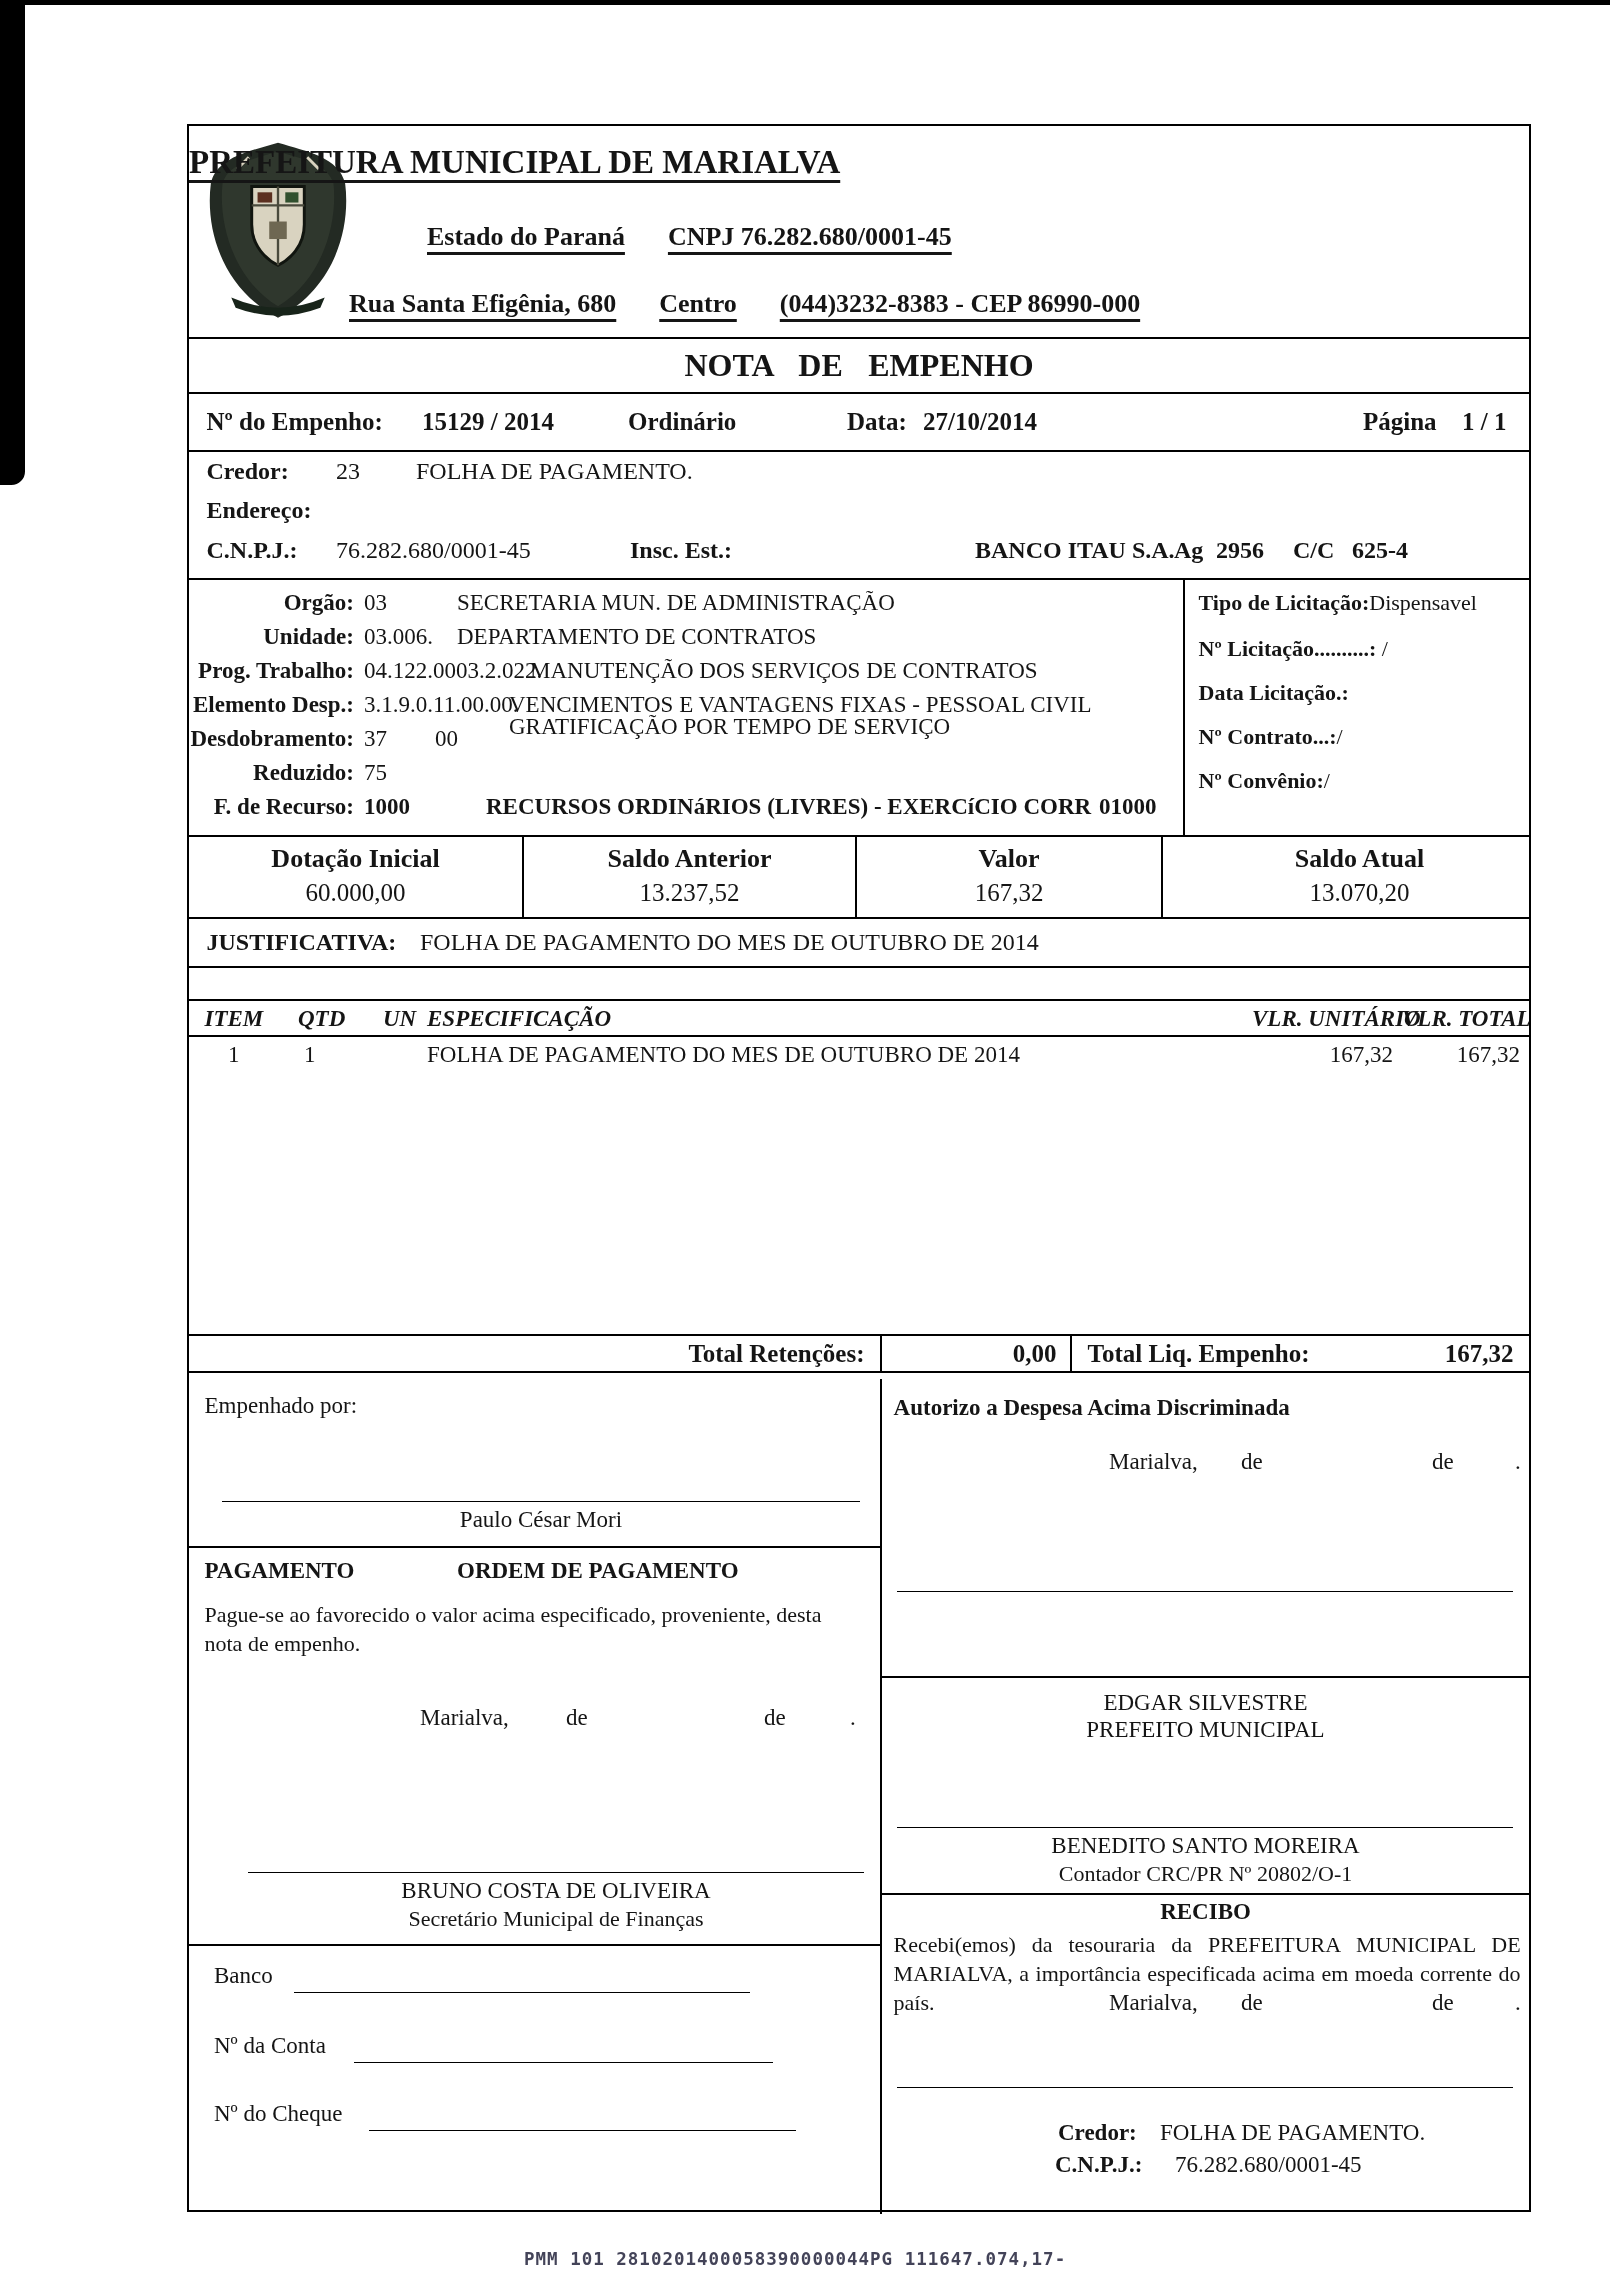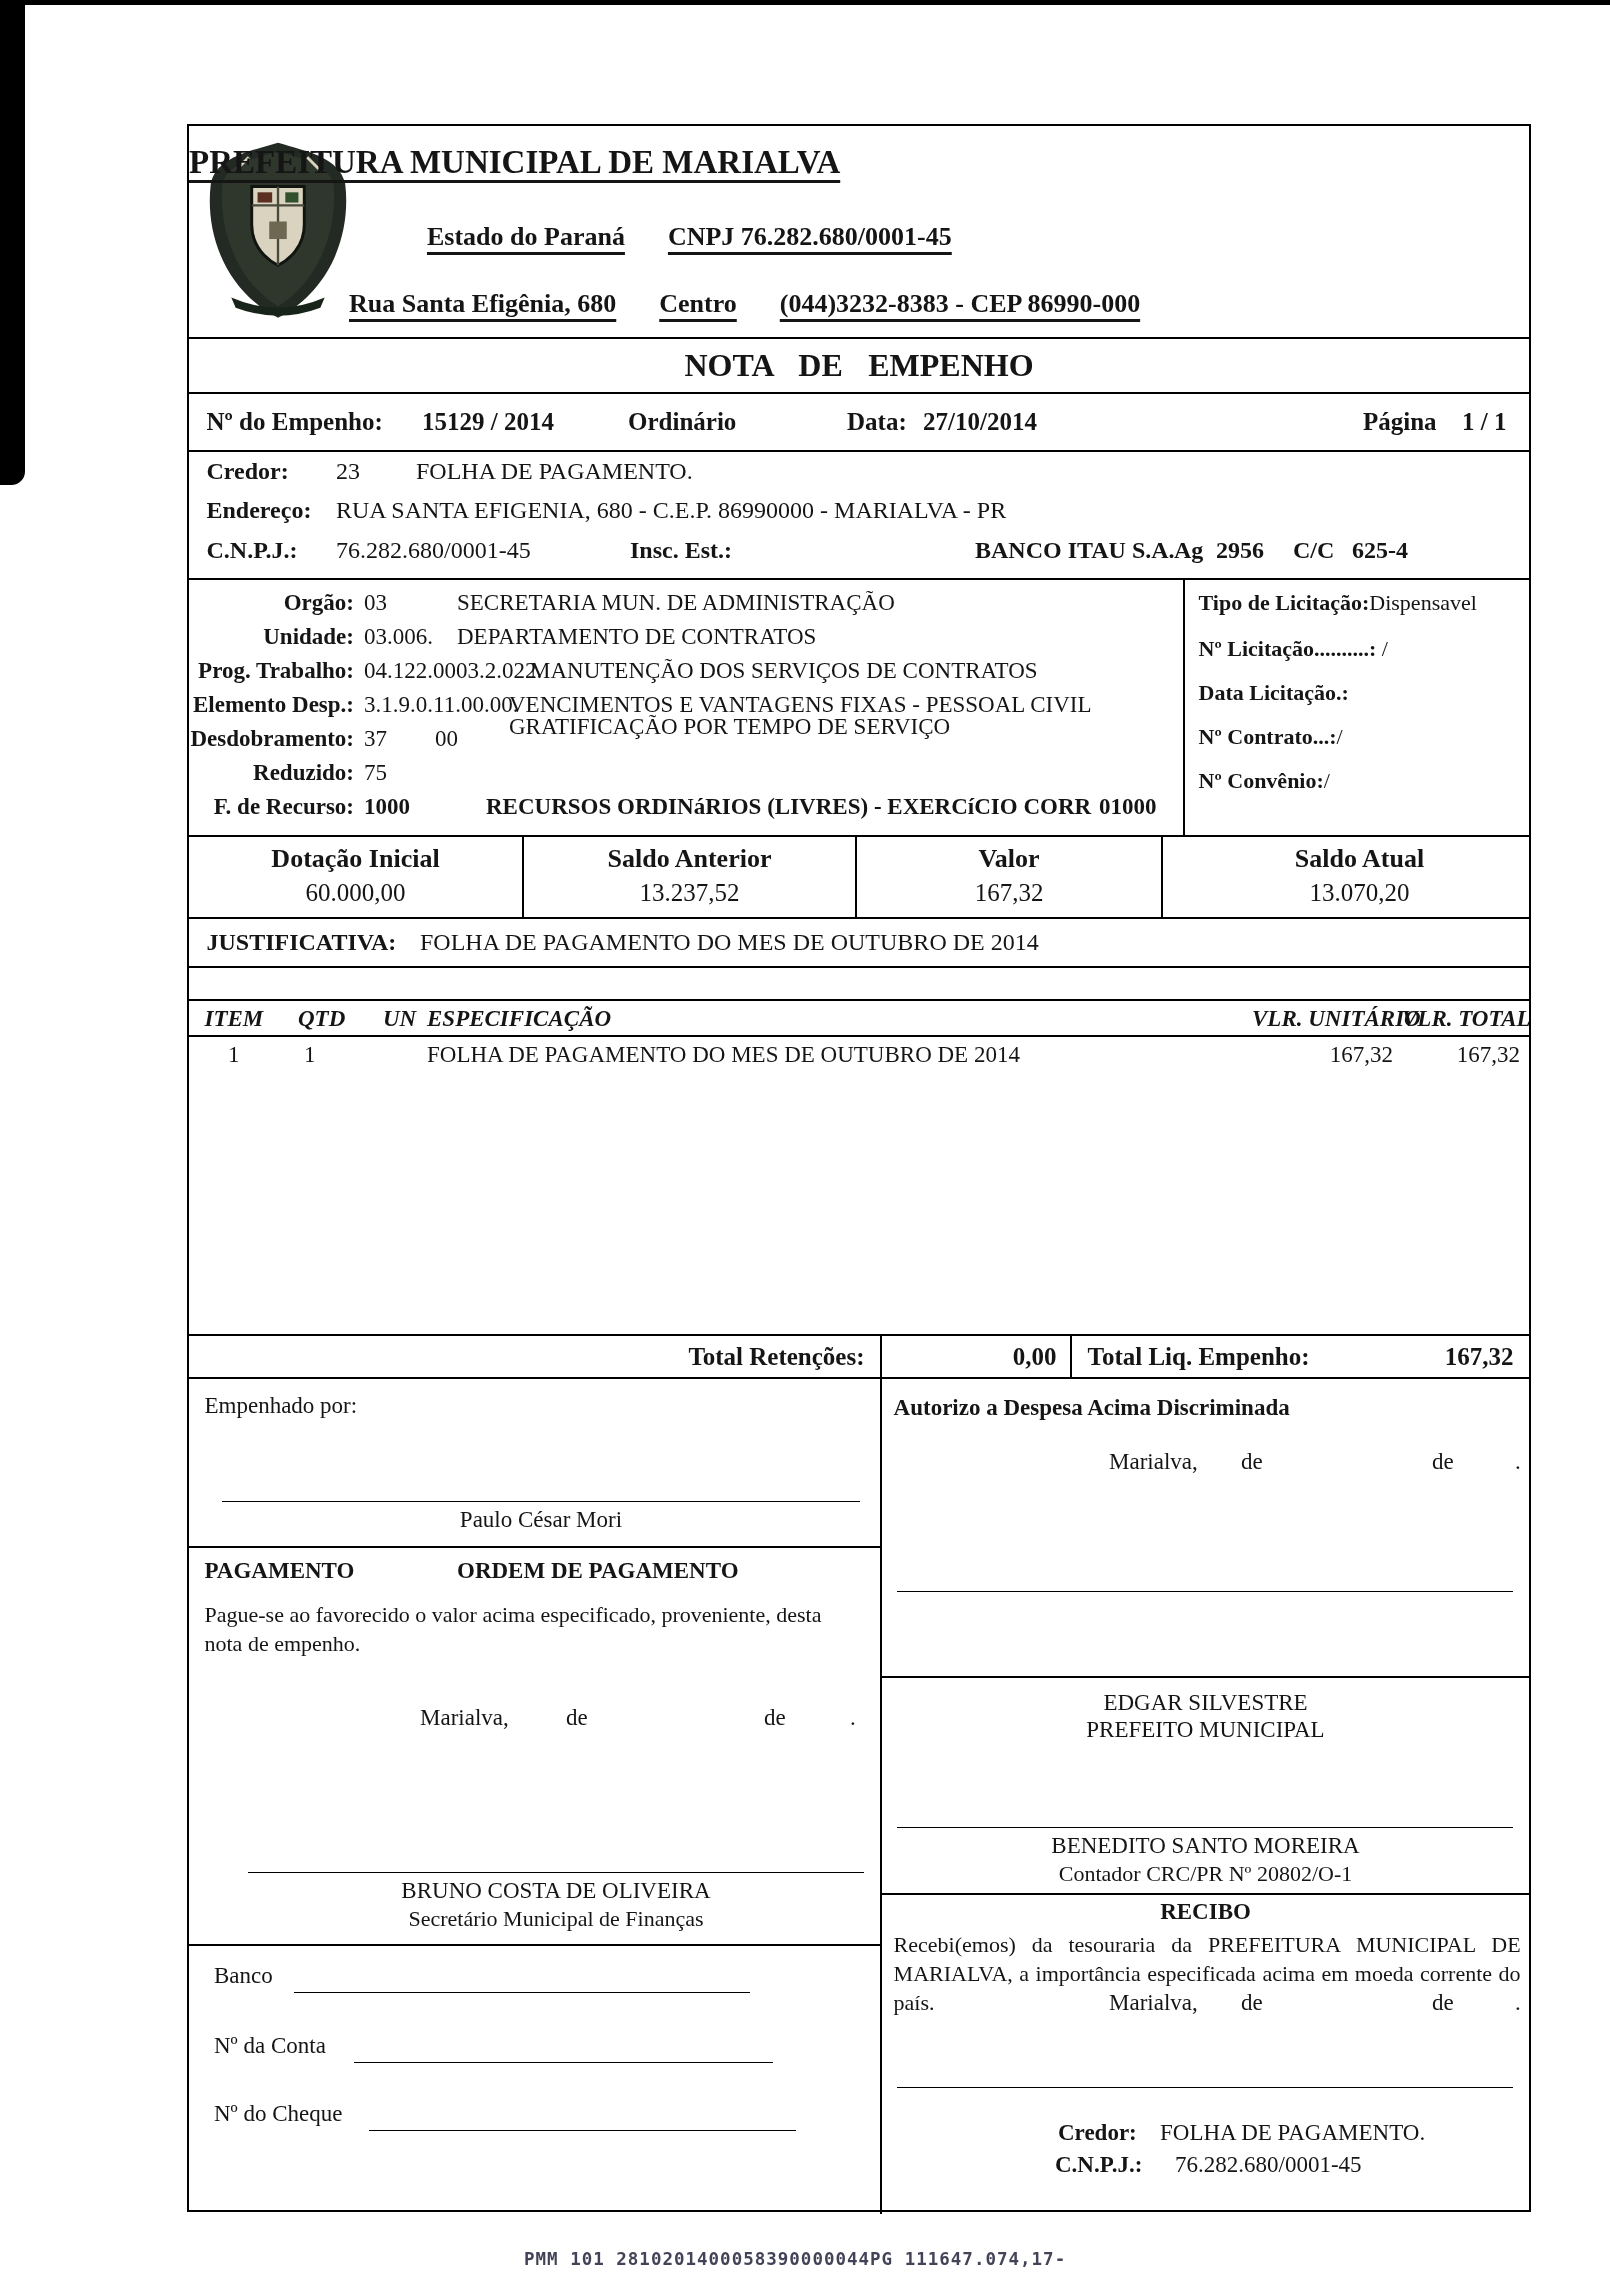--- a/index.html
+++ b/index.html
@@ -30,21 +30,21 @@
 .lic-row{position:absolute;left:13.6px;white-space:nowrap}
 .sec-dot{top:711px;height:82px;border-bottom:2.9px solid #000}
 .dot-cell{position:absolute;top:0;height:100%}
 .dot-cell .hd{margin-top:6.8px;text-align:center;font-weight:bold;font-size:26px}
 .dot-cell .vl{margin-top:4.9px;text-align:center;font-size:25px}
 .bdr{border-right:2.9px solid #000}
 .sec-just{top:793px;height:49px;border-bottom:2.9px solid #000;font-size:24px}
 .sec-ith{top:873px;height:38px;border-top:2.9px solid #000;border-bottom:2.9px solid #000;font-size:23px;font-weight:bold;font-style:italic}
 .sec-ith .abs{top:4.9px}
 .sec-itrow{top:916px;height:39px;font-size:23px}
-.sec-tot{top:1208px;height:45px;border-top:2.9px solid #000;border-bottom:2.9px solid #000;font-size:25px;font-weight:bold}
+.sec-tot{top:1208px;height:39px;border-top:2.9px solid #000;border-bottom:2.9px solid #000;font-size:25px;font-weight:bold}
 .tot-c1{position:absolute;left:0;top:0;width:693px;height:100%;border-right:2.9px solid #000;display:flex;align-items:center;justify-content:flex-end;padding-right:15.5px}
 .tot-c2{position:absolute;left:693px;top:0;width:190px;height:100%;border-right:2.9px solid #000;display:flex;align-items:center;justify-content:flex-end;padding-right:13.6px}
 .tot-c3{position:absolute;left:883px;top:0;right:0;height:100%;display:flex;align-items:center;justify-content:space-between;padding:0 15.5px}
 .sec-bot{top:1253px;height:835px}
 .bot-l{position:absolute;left:0;top:0;width:693px;height:100%;border-right:2.9px solid #000;font-size:23px}
 .bot-r{position:absolute;left:693px;top:0;right:0;height:100%;font-size:23px}
 .sig{position:absolute;border-top:1.9px solid #000;height:0}
 .hr3{position:absolute;left:0;width:100%;border-top:2.9px solid #000;height:0}
 .para{position:absolute;white-space:normal;line-height:1.32;font-size:22px}
 .just{text-align:justify}
@@ -96,21 +96,20 @@
       <span class="abs" style="left:734px">27/10/2014</span>
       <span class="abs" style="left:1174px">Página</span>
       <span class="abs" style="left:1273px">1 / 1</span>
     </div>
 
     <div class="sec sec-credor">
       <span class="abs b" style="left:17.5px;top:5.8px">Credor:</span>
       <span class="abs" style="left:147px;top:5.8px">23</span>
       <span class="abs" style="left:227px;top:5.8px">FOLHA DE PAGAMENTO.</span>
       <span class="abs b" style="left:17.5px;top:45px">Endereço:</span>
-      <span class="abs" style="left:147px;top:45px">RUA SANTA EFIGENIA, 680  -  C.E.P. 86990000  -  MARIALVA  -  PR</span>
       <span class="abs b" style="left:17.5px;top:85px">C.N.P.J.:</span>
       <span class="abs" style="left:147px;top:85px">76.282.680/0001-45</span>
       <span class="abs b" style="left:441px;top:85px">Insc. Est.:</span>
       <span class="abs b" style="left:786px;top:85px">BANCO ITAU S.A.</span>
       <span class="abs b" style="left:985px;top:85px">Ag</span>
       <span class="abs b" style="left:1027px;top:85px">2956</span>
       <span class="abs b" style="left:1104px;top:85px">C/C</span>
       <span class="abs b" style="left:1163px;top:85px">625-4</span>
     </div>
 

